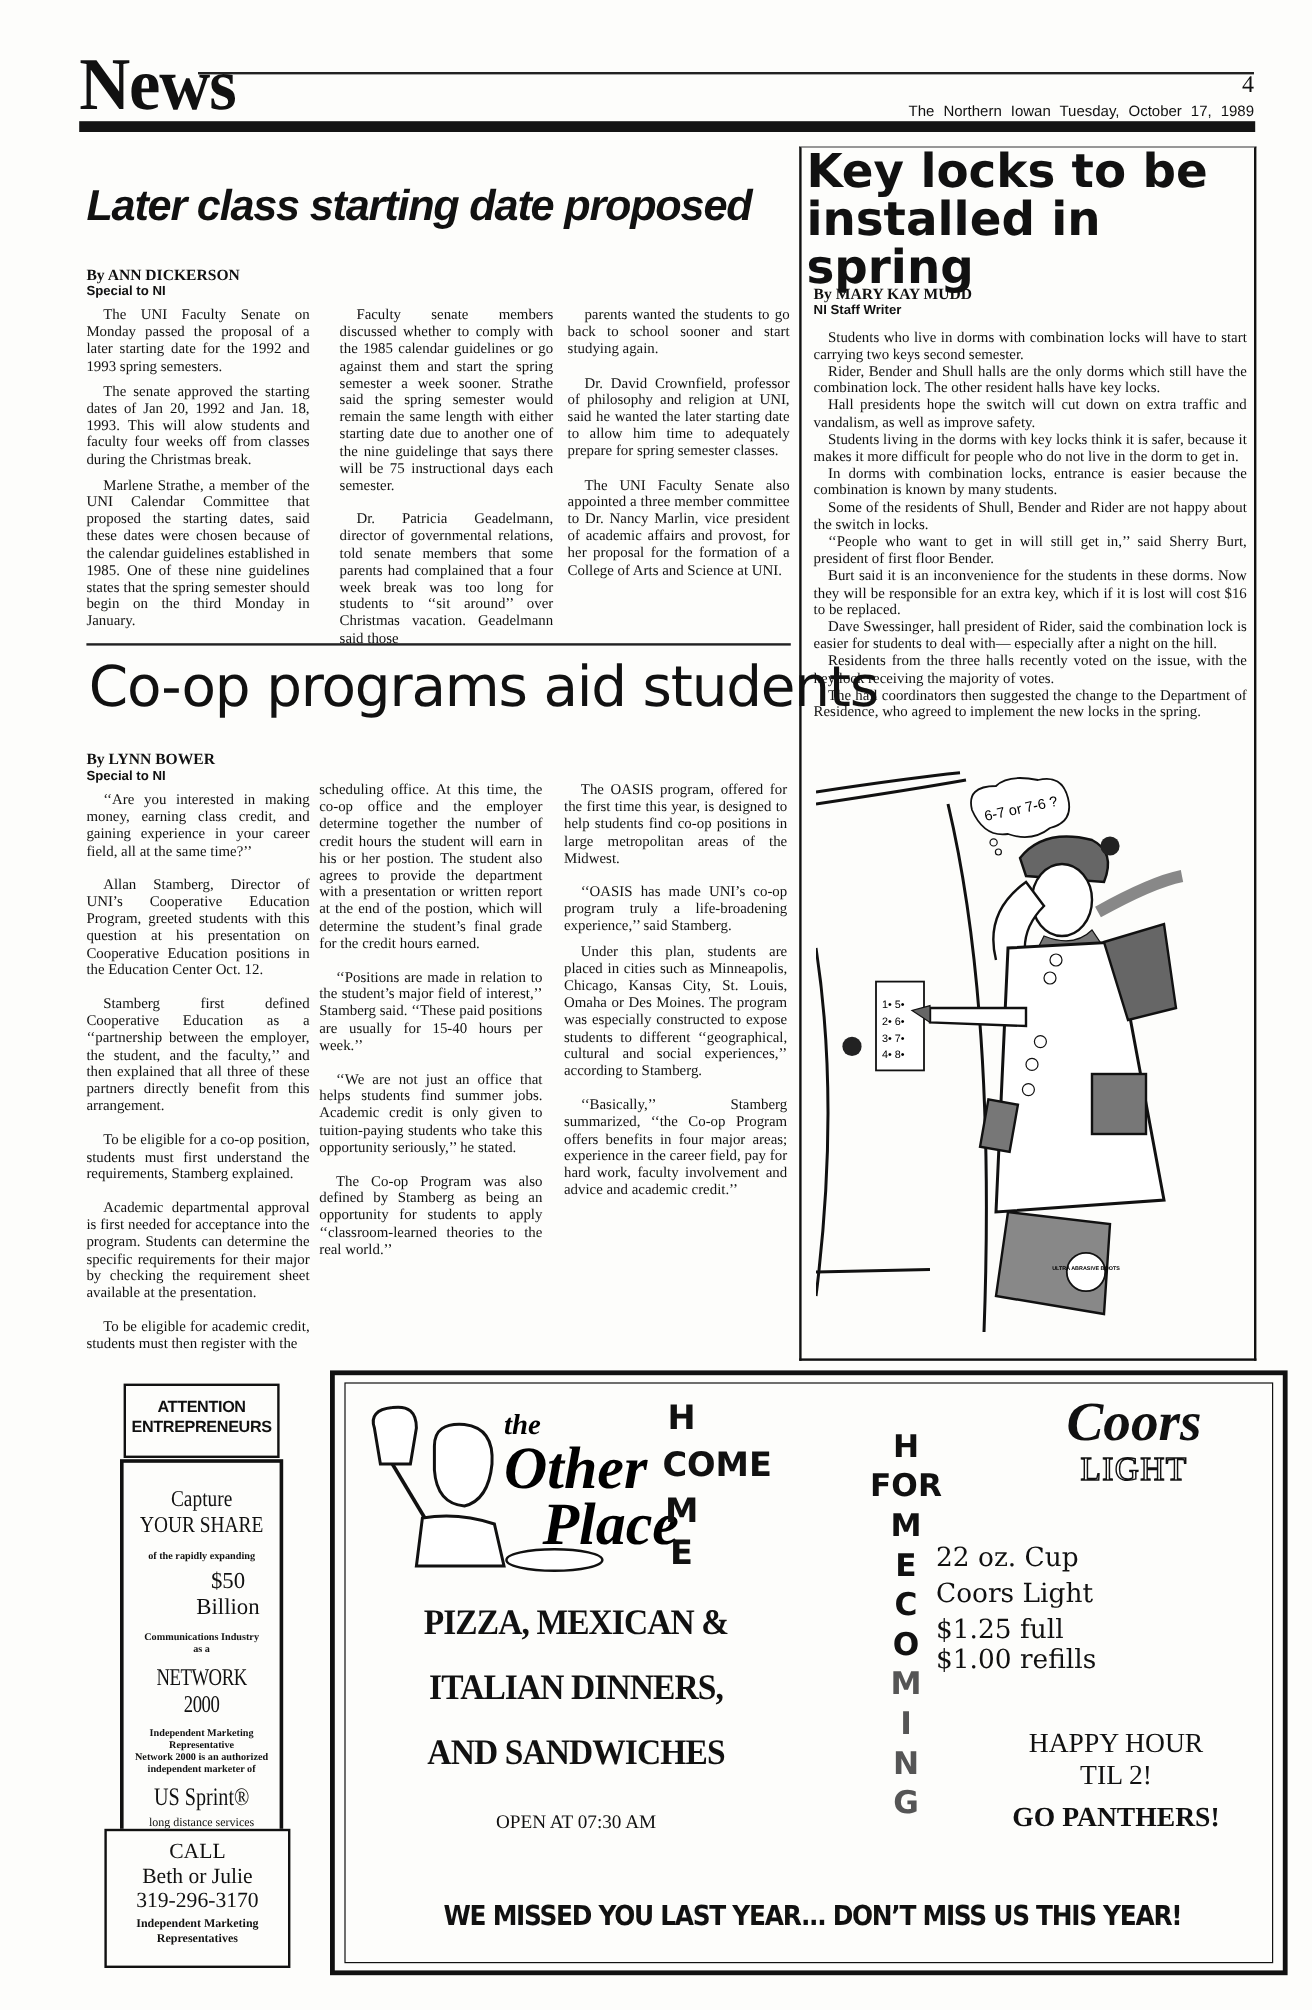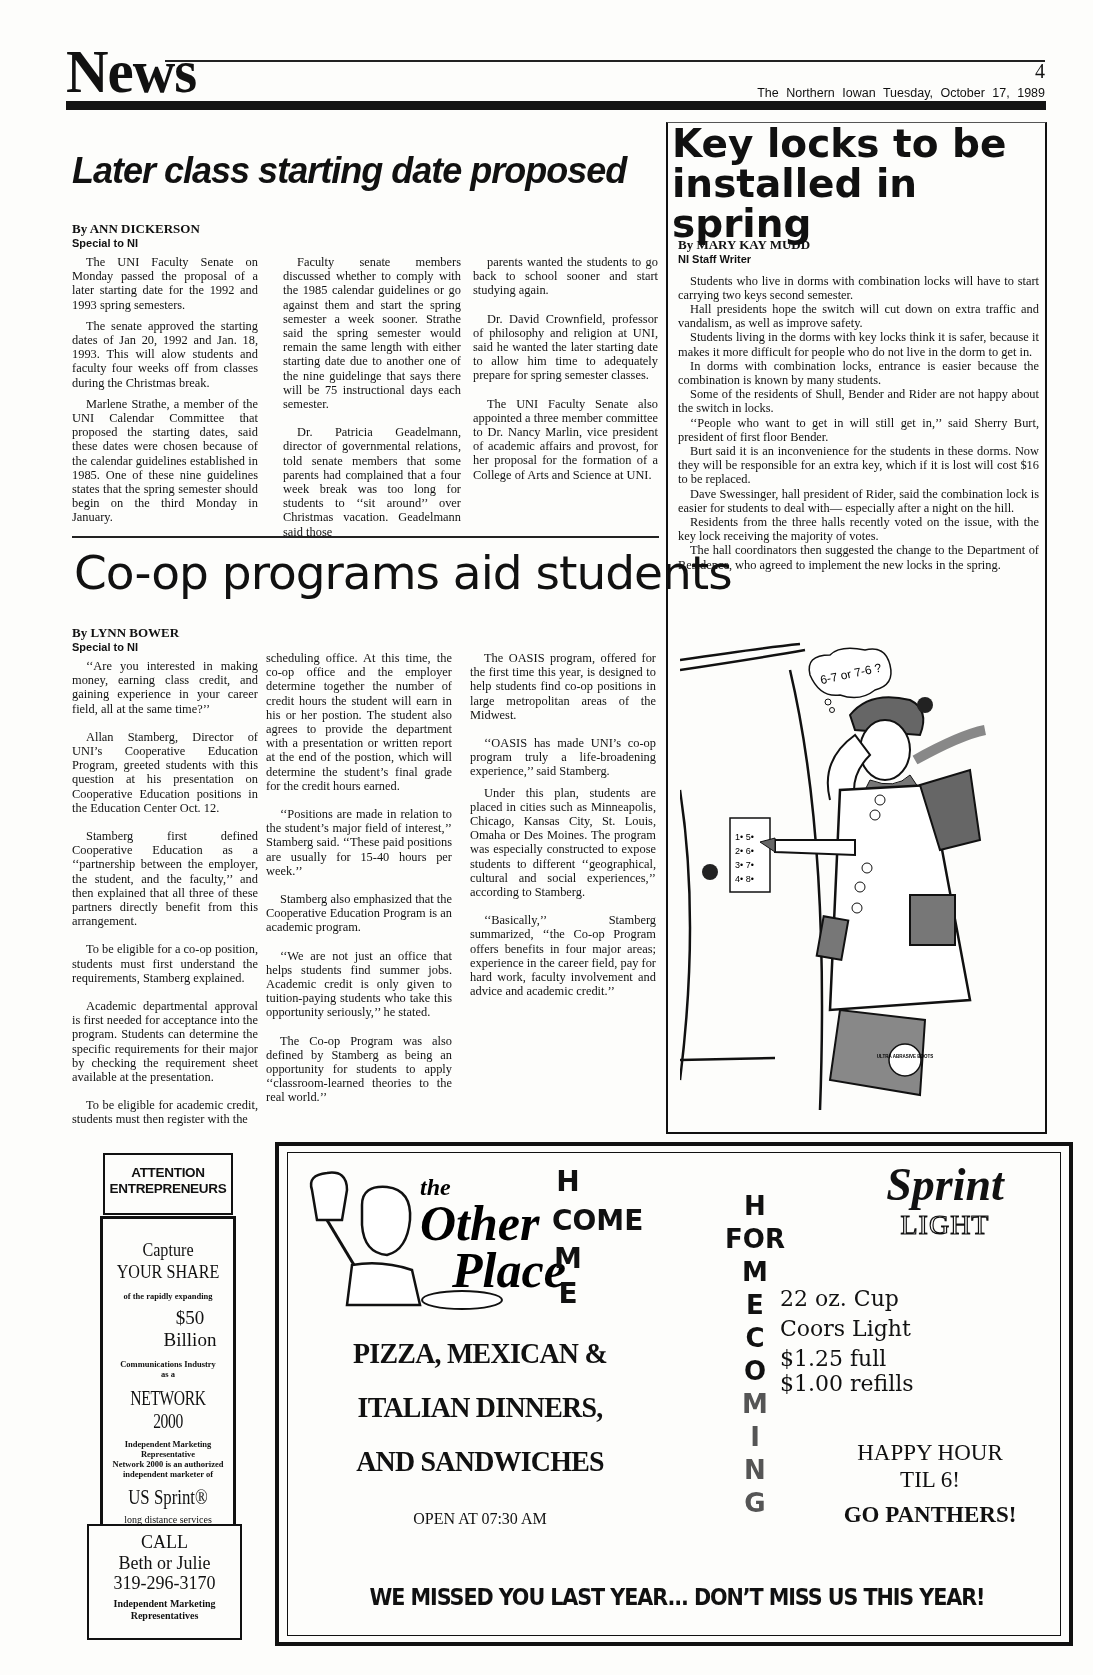--- a/index.html
+++ b/index.html
@@ -127,39 +127,39 @@
   <p class="gap">‘‘Are you interested in making money, earning class credit, and gaining experience in your career field, all at the same time?’’</p>
   <p class="gap">Allan Stamberg, Director of UNI’s Cooperative Education Program, greeted students with this question at his presentation on Cooperative Education positions in the Education Center Oct. 12.</p>
   <p class="gap">Stamberg first defined Cooperative Education as a ‘‘partnership between the employer, the student, and the faculty,’’ and then explained that all three of these partners directly benefit from this arrangement.</p>
   <p class="gap">To be eligible for a co-op position, students must first understand the requirements, Stamberg explained.</p>
   <p class="gap">Academic departmental approval is first needed for acceptance into the program. Students can determine the specific requirements for their major by checking the requirement sheet available at the presentation.</p>
   <p>To be eligible for academic credit, students must then register with the</p>
 </div>
 <div class="abs col" style="left:266px;top:651px;width:186px;">
   <p class="gap" style="text-indent:0">scheduling office. At this time, the co-op office and the employer determine together the number of credit hours the student will earn in his or her postion. The student also agrees to provide the department with a presentation or written report at the end of the postion, which will determine the student’s final grade for the credit hours earned.</p>
   <p class="gap">‘‘Positions are made in relation to the student’s major field of interest,’’ Stamberg said. ‘‘These paid positions are usually for 15-40 hours per week.’’</p>
-  <p class="gap">Stamberg also emphasized that the Cooperative Education Program is an academic program.</p>
   <p class="gap">‘‘We are not just an office that helps students find summer jobs. Academic credit is only given to tuition-paying students who take this opportunity seriously,’’ he stated.</p>
   <p>The Co-op Program was also defined by Stamberg as being an opportunity for students to apply ‘‘classroom-learned theories to the real world.’’</p>
 </div>
 <div class="abs col" style="left:470px;top:651px;width:186px;">
   <p class="gap">The OASIS program, offered for the first time this year, is designed to help students find co-op positions in large metropolitan areas of the Midwest.</p>
   <p>‘‘OASIS has made UNI’s co-op program truly a life-broadening experience,’’ said Stamberg.</p>
   <p class="gap">Under this plan, students are placed in cities such as Minneapolis, Chicago, Kansas City, St. Louis, Omaha or Des Moines. The program was especially constructed to expose students to different ‘‘geographical, cultural and social experiences,’’ according to Stamberg.</p>
   <p>‘‘Basically,’’ Stamberg summarized, ‘‘the Co-op Program offers benefits in four major areas; experience in the career field, pay for hard work, faculty involvement and advice and academic credit.’’</p>
 </div>
 
 <div class="abs keybox"></div>
 <div class="abs h-key">Key locks to be installed in spring</div>
 <div class="abs key-col">
   <div class="byline" style="margin-bottom:8px;">
     <div>By MARY KAY MUDD</div>
     <div class="role">NI Staff Writer</div>
   </div>
   <p>Students who live in dorms with combination locks will have to start carrying two keys second semester.</p>
+  <p>Rider, Bender and Shull halls are the only dorms which still have the combination lock. The other resident halls have key locks.</p>
   <p>Hall presidents hope the switch will cut down on extra traffic and vandalism, as well as improve safety.</p>
   <p>Students living in the dorms with key locks think it is safer, because it makes it more difficult for people who do not live in the dorm to get in.</p>
   <p>In dorms with combination locks, entrance is easier because the combination is known by many students.</p>
   <p>Some of the residents of Shull, Bender and Rider are not happy about the switch in locks.</p>
   <p>‘‘People who want to get in will still get in,’’ said Sherry Burt, president of first floor Bender.</p>
   <p>Burt said it is an inconvenience for the students in these dorms. Now they will be responsible for an extra key, which if it is lost will cost $16 to be replaced.</p>
   <p>Dave Swessinger, hall president of Rider, said the combination lock is easier for students to deal with— especially after a night on the hill.</p>
   <p>Residents from the three halls recently voted on the issue, with the key lock receiving the majority of votes.</p>
   <p>The hall coordinators then suggested the change to the Department of Residence, who agreed to implement the new locks in the spring.</p>
 </div>
@@ -273,23 +273,23 @@
   <span class="sm">E</span>
   <span class="sm">C</span>
   <span class="sm">O</span>
   <span class="sm grey">M</span>
   <span class="sm grey">I</span>
   <span class="sm grey">N</span>
   <span class="sm grey">G</span>
 </div>
 
 <div class="abs coors">
-  <div class="coors-script">Sprint</div>
+  <div class="coors-script">Coors</div>
   <div class="coors-light">LIGHT</div>
 </div>
 <div class="abs cl cl1">22 oz. Cup</div>
 <div class="abs cl cl2">Coors Light</div>
 <div class="abs cl cl3">$1.25 full</div>
 <div class="abs cl cl4">$1.00 refills</div>
 <div class="abs hh hh1">HAPPY HOUR</div>
-<div class="abs hh hh2">TIL 6!</div>
+<div class="abs hh hh2">TIL 2!</div>
 <div class="abs go">GO PANTHERS!</div>
 <div class="abs missed">WE MISSED YOU LAST YEAR... DON’T MISS US THIS YEAR!</div>
 
 </body></html>

